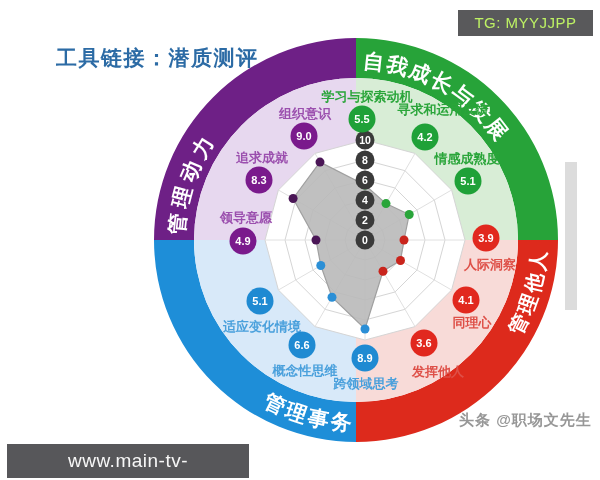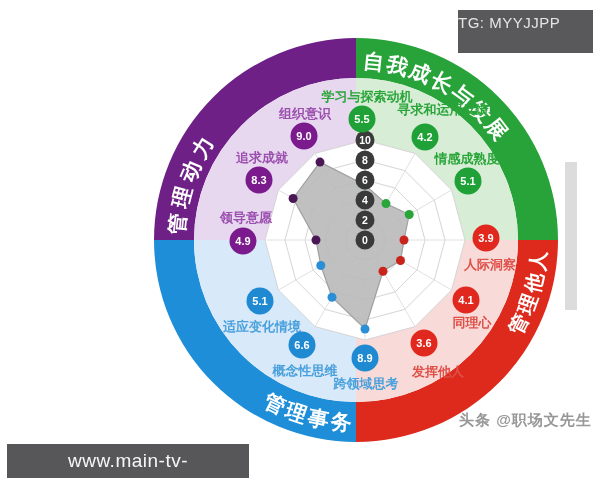--- a/index.html
+++ b/index.html
@@ -7,23 +7,23 @@
     position:relative;width:600px;height:480px;background:#ffffff;overflow:hidden;
     font-family:"Liberation Sans","DejaVu Sans",sans-serif;
   }
   .title{
     position:absolute;left:56px;top:44px;
     font-family:"Liberation Serif","DejaVu Serif",serif;
     font-size:21px;font-weight:bold;letter-spacing:1.5px;
     color:var(--title-color,#2c6ba5);
   }
   .tg-badge{
-    position:absolute;left:458px;top:10px;width:135px;height:43px;
-    background:var(--badge-bg,#59595b);color:#e5e5e5;
-    font-size:15px;line-height:26px;letter-spacing:.5px;
+    position:absolute;left:458px;top:10px;width:135px;height:26px;
+    background:var(--badge-bg,#59595b);color:#bef264;
+    font-size:15px;line-height:26px;text-align:center;letter-spacing:.5px;
   }
   .watermark{
     position:absolute;left:7px;top:444px;width:242px;height:34px;
     background:var(--watermark-bg,#57575a);color:#f7f7f7;
     font-size:19px;line-height:34px;text-align:center;letter-spacing:.5px;
   }
   .credit{
     position:absolute;left:436px;top:411px;
     font-size:15px;font-weight:bold;color:var(--credit-color,#979797);
     text-shadow:0 0 3px #ffffff,0 0 2px #ffffff;letter-spacing:1px;padding-left:23px;
@@ -35,20 +35,21 @@
   .arc-title.b{font-size:21px;letter-spacing:3px;}
   .arc-title.p{font-size:21px;letter-spacing:5px;}
   .lbl{font-size:13px;font-weight:bold;}
   .score-txt{font-size:11px;font-weight:bold;fill:#ffffff;}
 </style>
 </head>
 <body>
 
 <div class="stage">
 
+  <div class="title">工具链接：潜质测评</div>
   <div class="tg-badge">TG: MYYJJPP</div>
 
   <svg width="600" height="480" viewBox="0 0 600 480">
     <defs>
       <path id="arcG" d="M 350,68.1 A 172,172 0 0 1 505,154" fill="none"></path>
       <path id="arcR" d="M 511.6,349 A 190,190 0 0 0 545.9,233.4" fill="none"></path>
       <path id="arcB" d="M 239,389.7 A 190,190 0 0 0 382.4,428.1" fill="none"></path>
       <path id="arcP" d="M 186.6,269.9 A 172,172 0 0 1 240.9,112.2" fill="none"></path>
     </defs>
 

